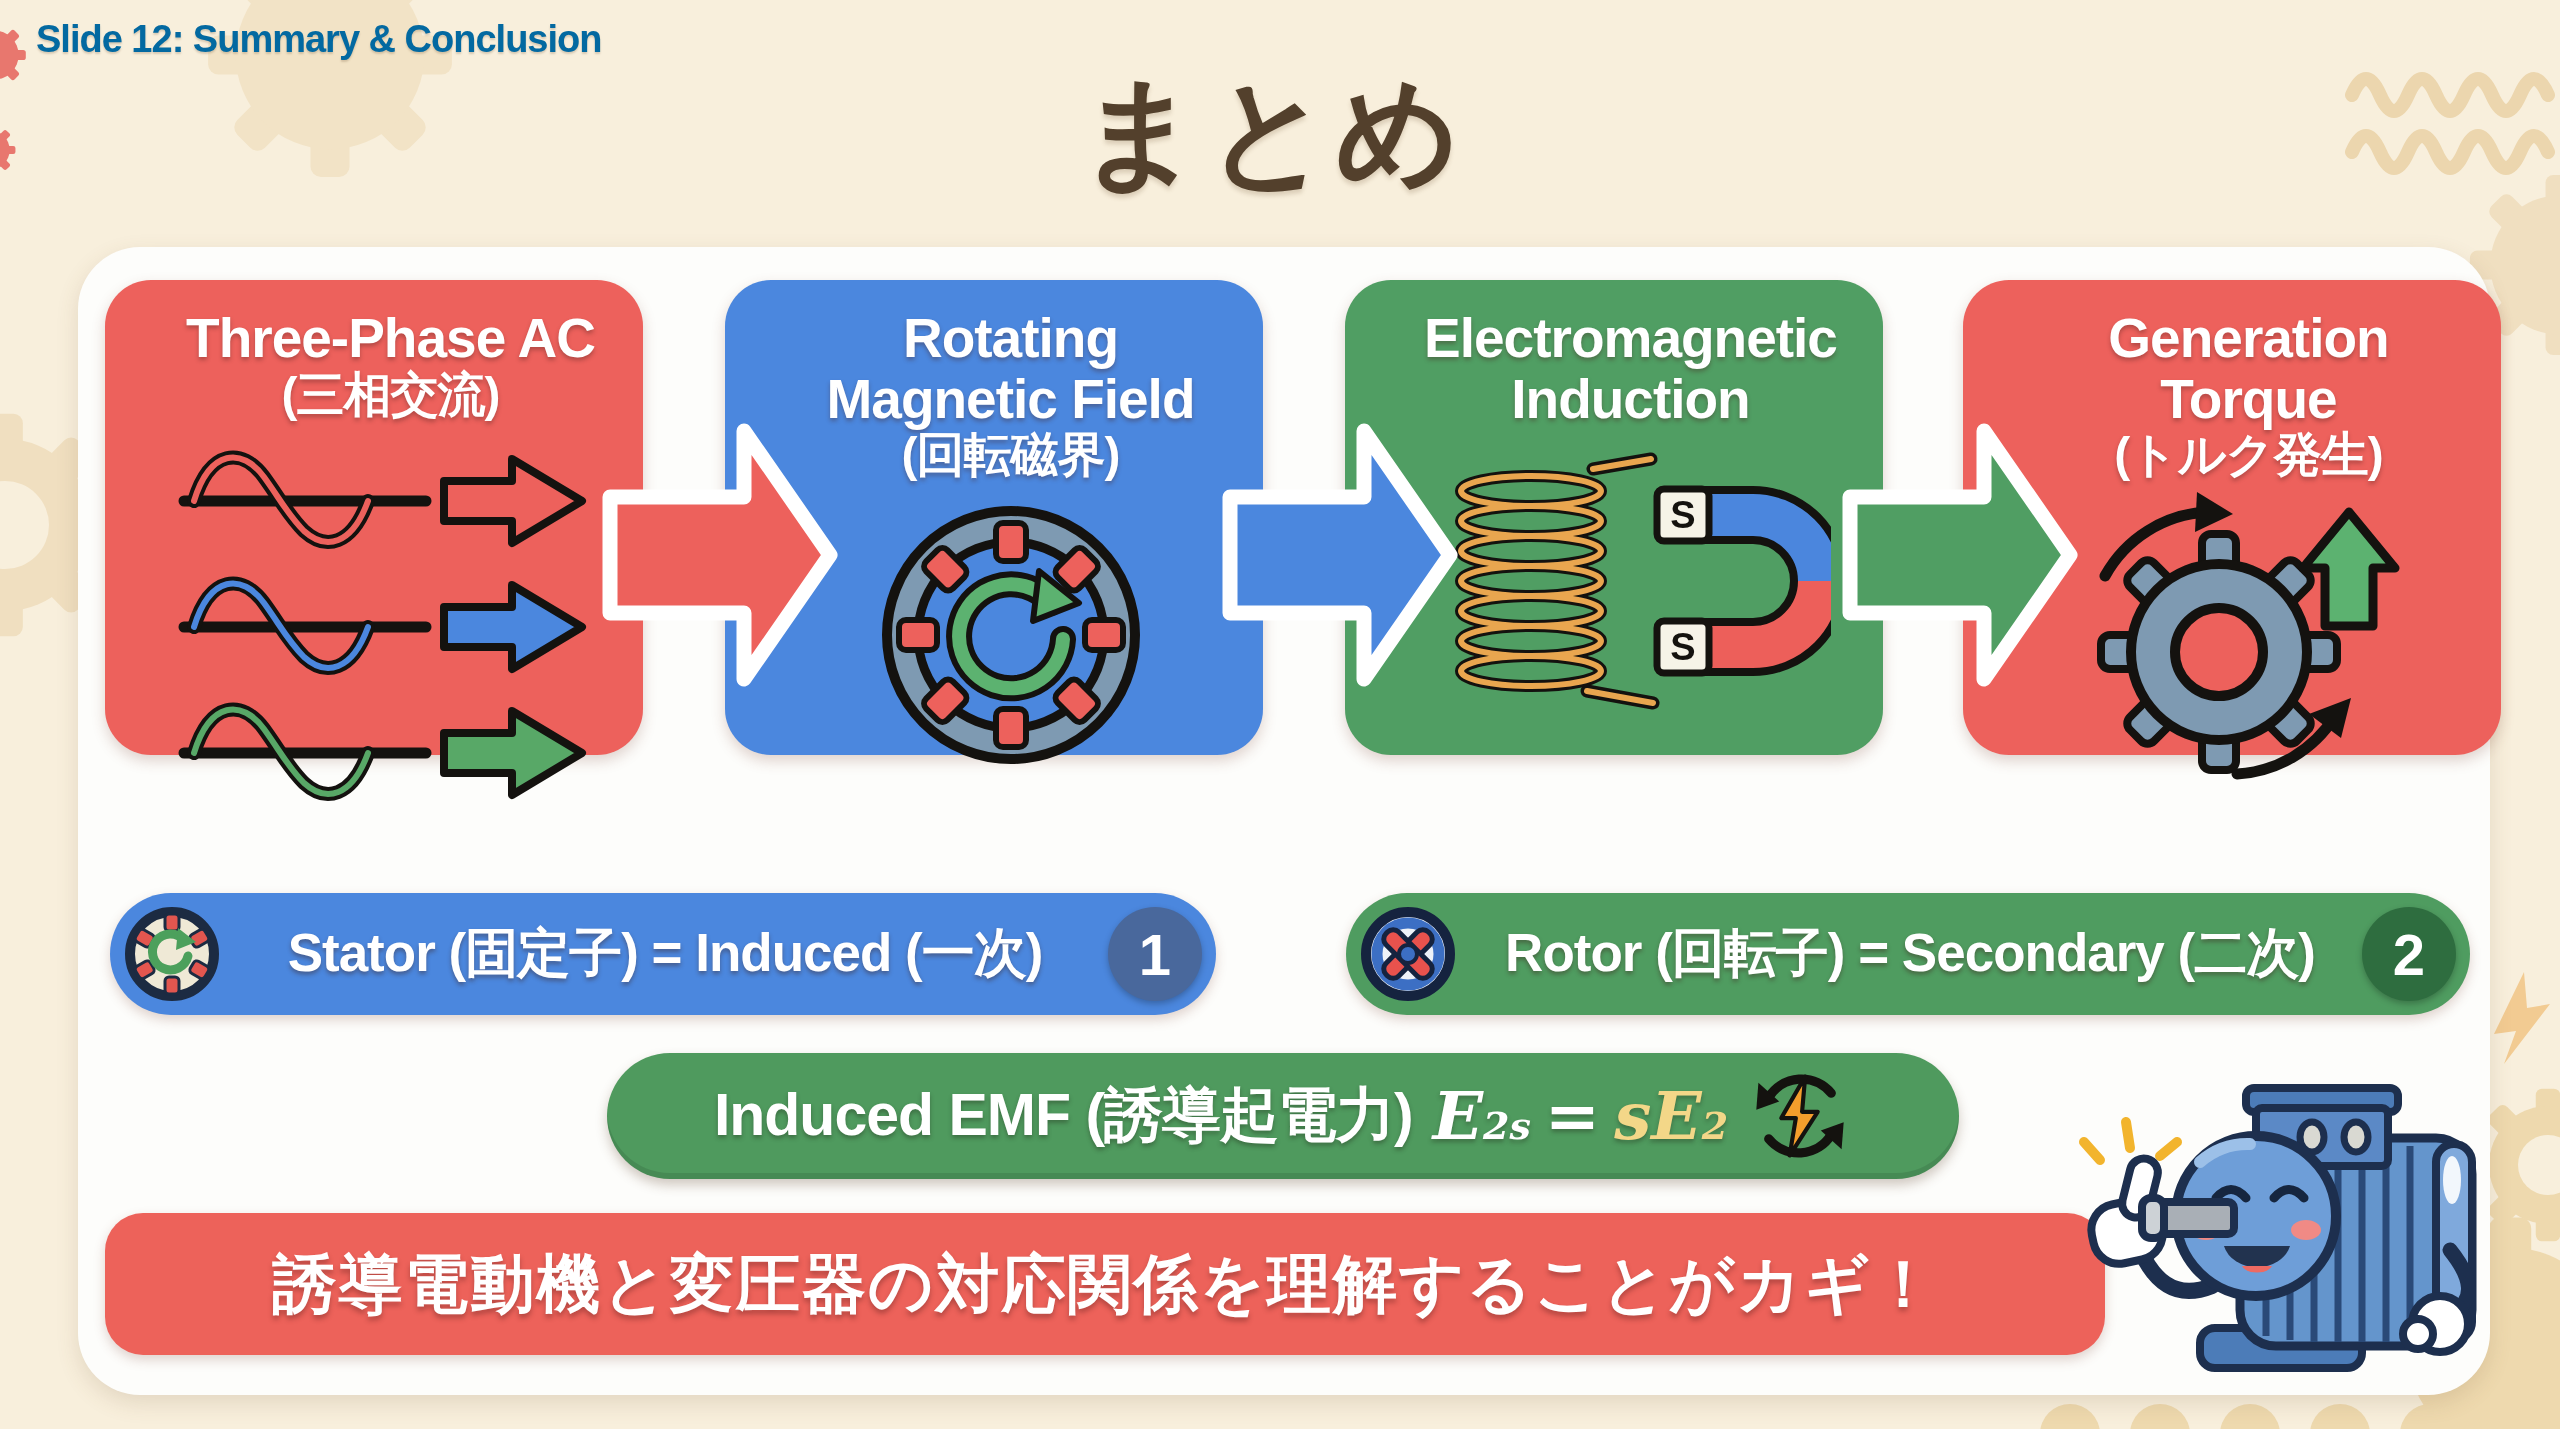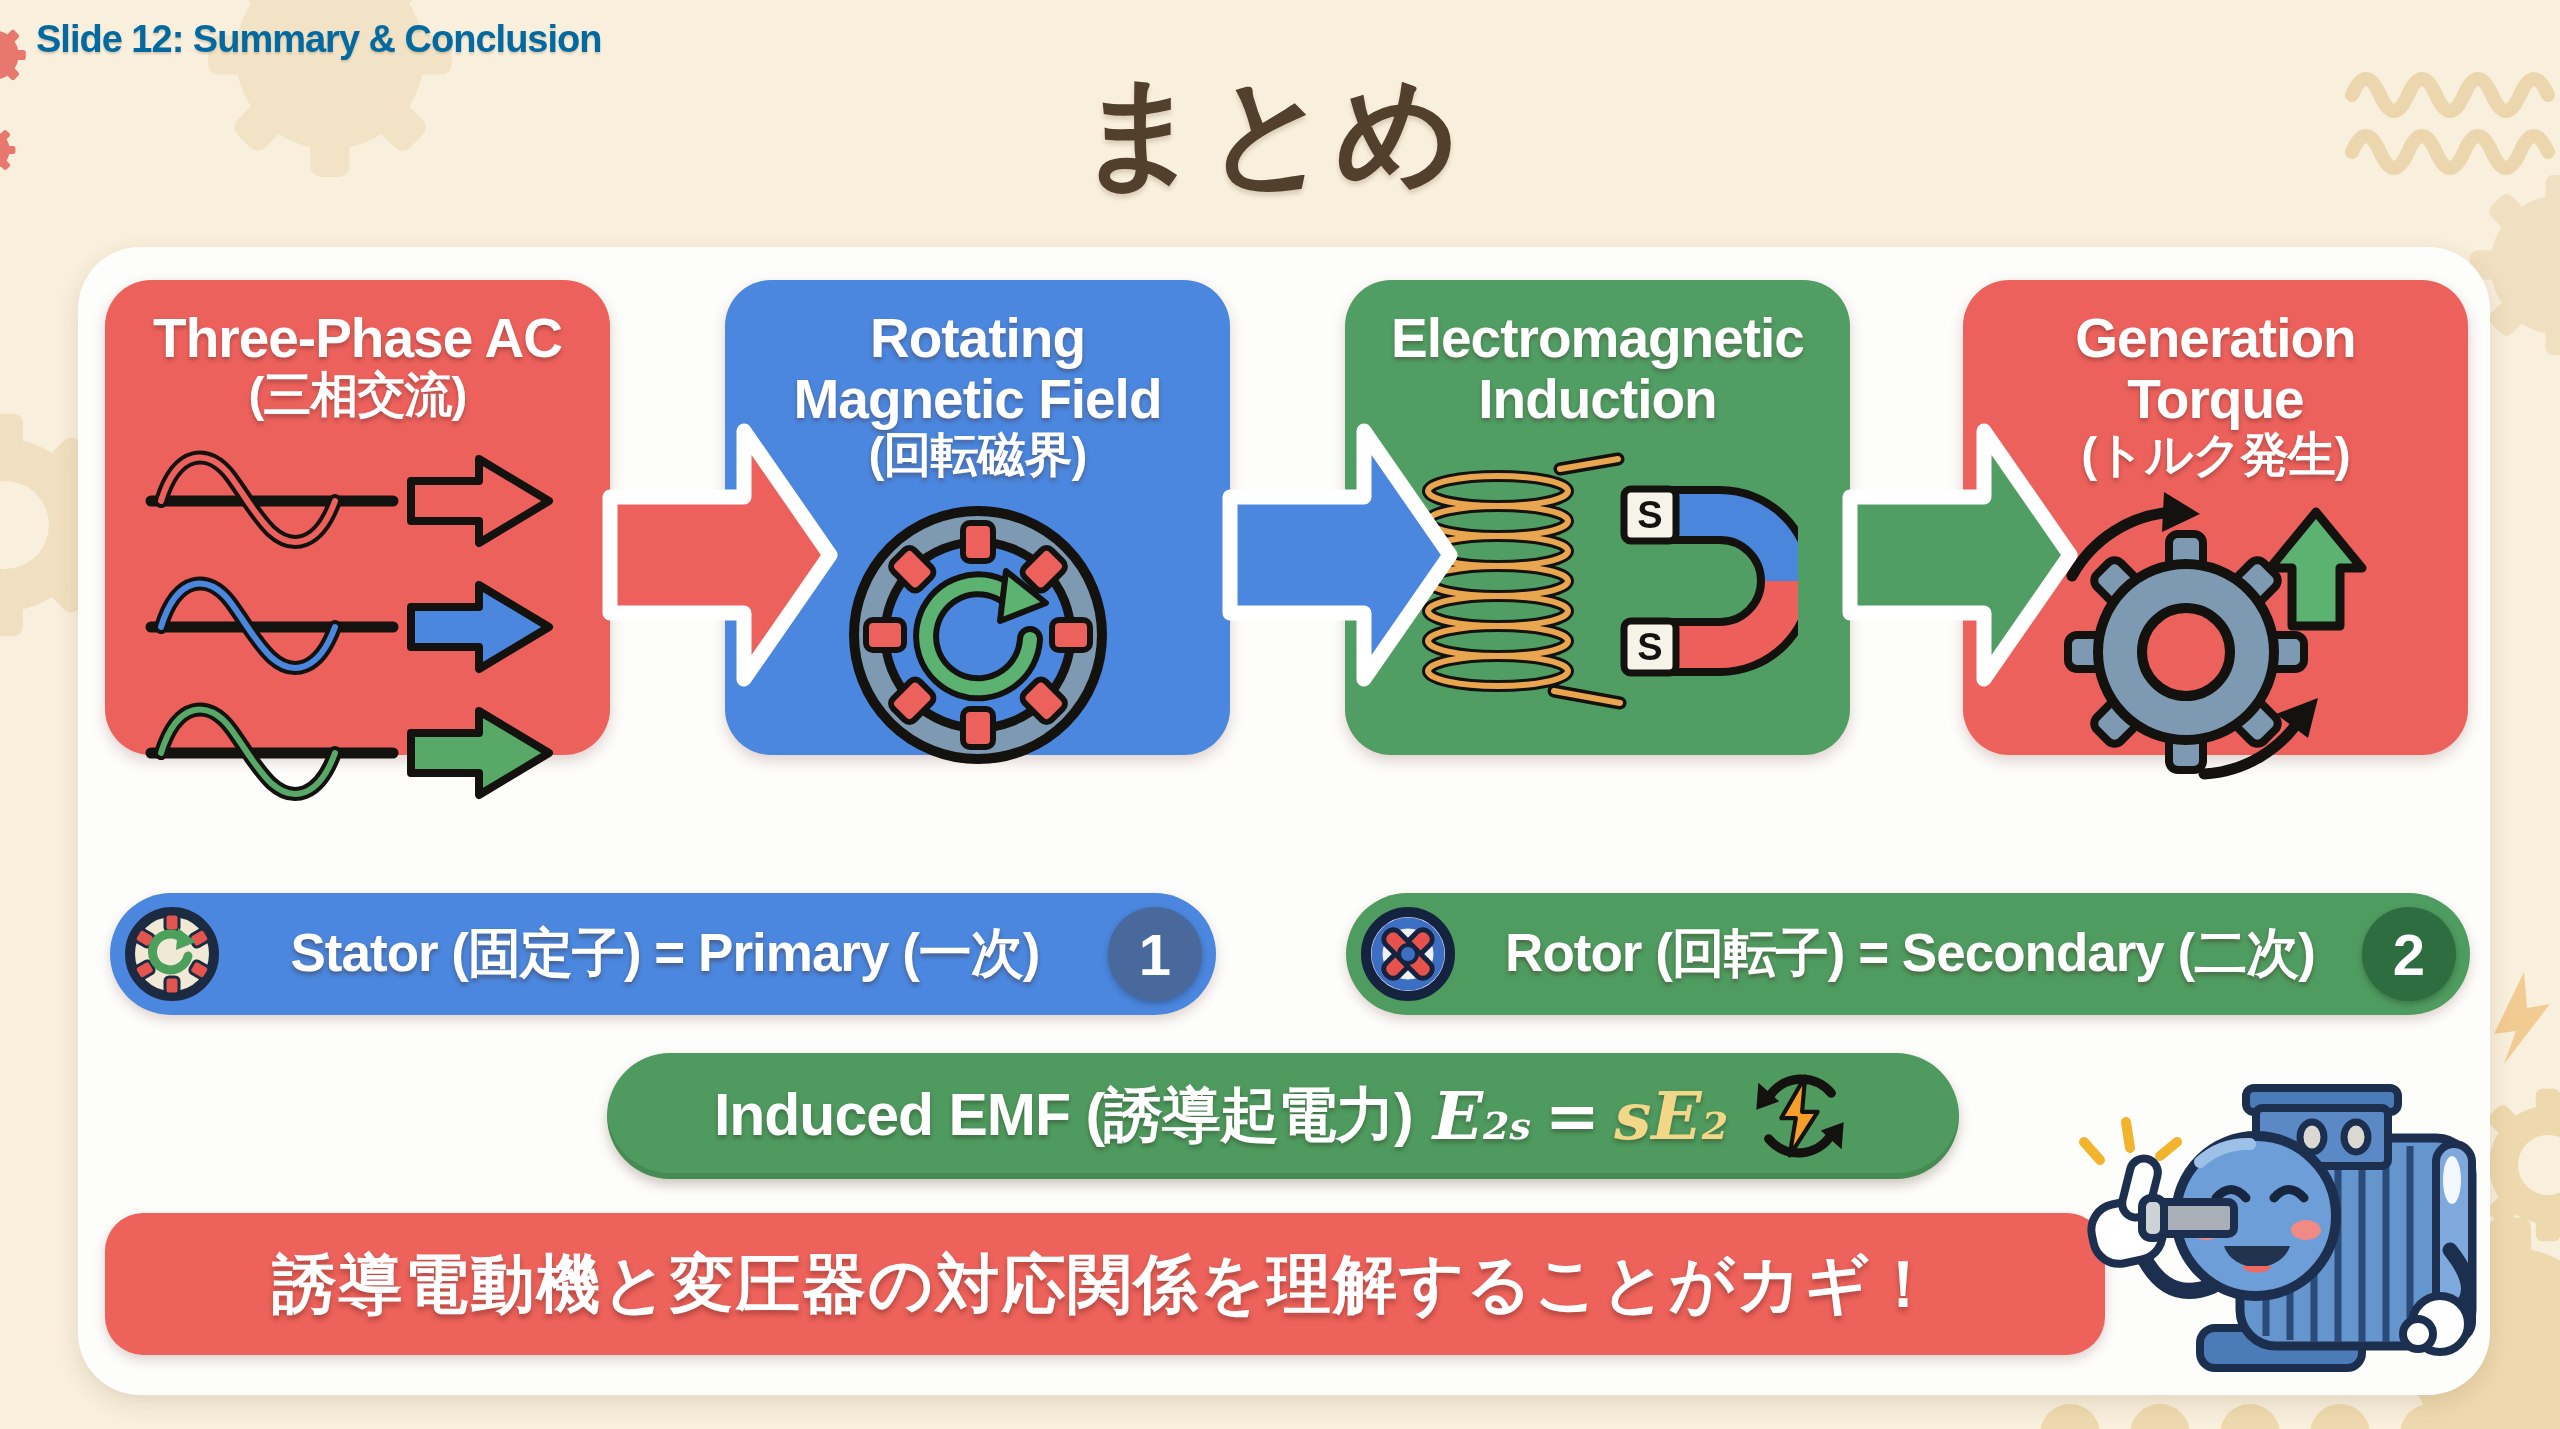--- a/index.html
+++ b/index.html
@@ -22,20 +22,21 @@
   .card{
     position:absolute;left:78px;top:247px;width:2412px;height:1148px;z-index:1;
     background:#fdfdfb;border-radius:62px;
     box-shadow:0 8px 22px rgba(120,85,55,.16);
   }
   
   .step{
     position:absolute;top:33px;width:505px;height:475px;border-radius:46px;
     color:#fff;text-align:center;z-index:2;
     box-shadow:0 6px 14px rgba(120,60,45,.22);
+    padding-left:33px;
   }
   .step.red{background:#ed615c;}
   .step.blue{background:#4b87de;}
   .step.green{background:#509e63;}
   .step-title{margin-top:28px;font-weight:bold;font-size:55px;line-height:1.1;
     letter-spacing:-1px;text-shadow:0 3px 4px rgba(70,30,25,.35);}
   .step-title span{display:block;}
   .step-title .jp{font-size:48px;}
   .step-icon{display:block;margin:0 auto;}
   .flow-arrow{position:absolute;top:158px;width:240px;height:300px;z-index:4;}
@@ -288,21 +289,21 @@
         <rect x="-7" y="-40" width="14" height="17" rx="4"></rect>
         <rect x="-7" y="-40" width="14" height="17" rx="4" transform="rotate(60)"></rect>
         <rect x="-7" y="-40" width="14" height="17" rx="4" transform="rotate(120)"></rect>
         <rect x="-7" y="-40" width="14" height="17" rx="4" transform="rotate(180)"></rect>
         <rect x="-7" y="-40" width="14" height="17" rx="4" transform="rotate(240)"></rect>
         <rect x="-7" y="-40" width="14" height="17" rx="4" transform="rotate(300)"></rect>
       </g>
       <path d="M62,36 A18,18 0 1 0 66,52" fill="none" stroke="#4ca05c" stroke-width="9" stroke-linecap="round"></path>
       <polygon points="56,24 74,38 54,46" fill="#4ca05c"></polygon>
     </svg>
-    <div class="pill-label">Stator (固定子) = Primary (一次)</div>
+    <div class="pill-label">Stator (固定子) = Induced (一次)</div>
     <div class="pill-badge badge-blue">1</div>
   </div>
 
   <div class="pill p-green">
     <svg class="pill-icon" viewBox="0 0 100 100">
       <circle cx="50" cy="50" r="42" fill="#eef2f8" stroke="#15233f" stroke-width="10"></circle>
       <circle cx="50" cy="50" r="31" fill="none" stroke="#3c6fc4" stroke-width="11"></circle>
       <g transform="translate(50,50)" fill="#e8524d" stroke="#15233f" stroke-width="5">
         <rect x="-9" y="-30" width="18" height="60" rx="8" transform="rotate(45)"></rect>
         <rect x="-9" y="-30" width="18" height="60" rx="8" transform="rotate(-45)"></rect>

